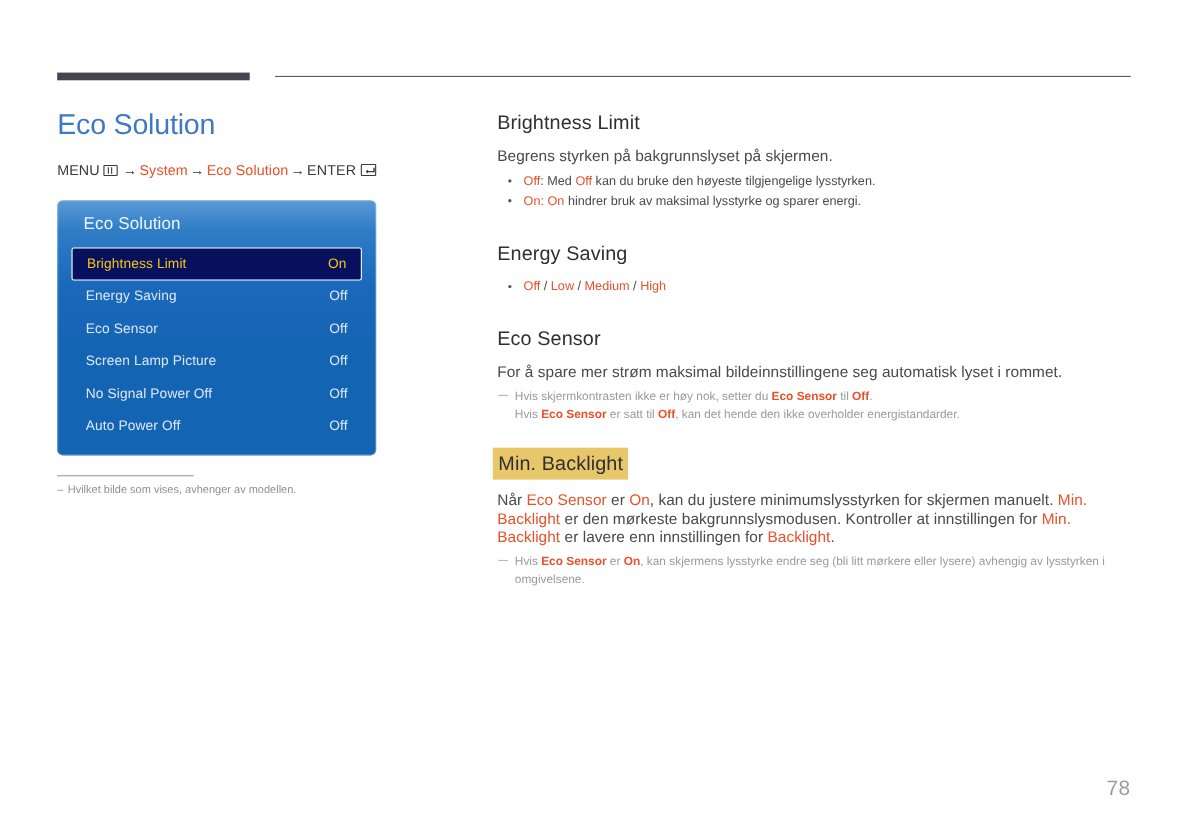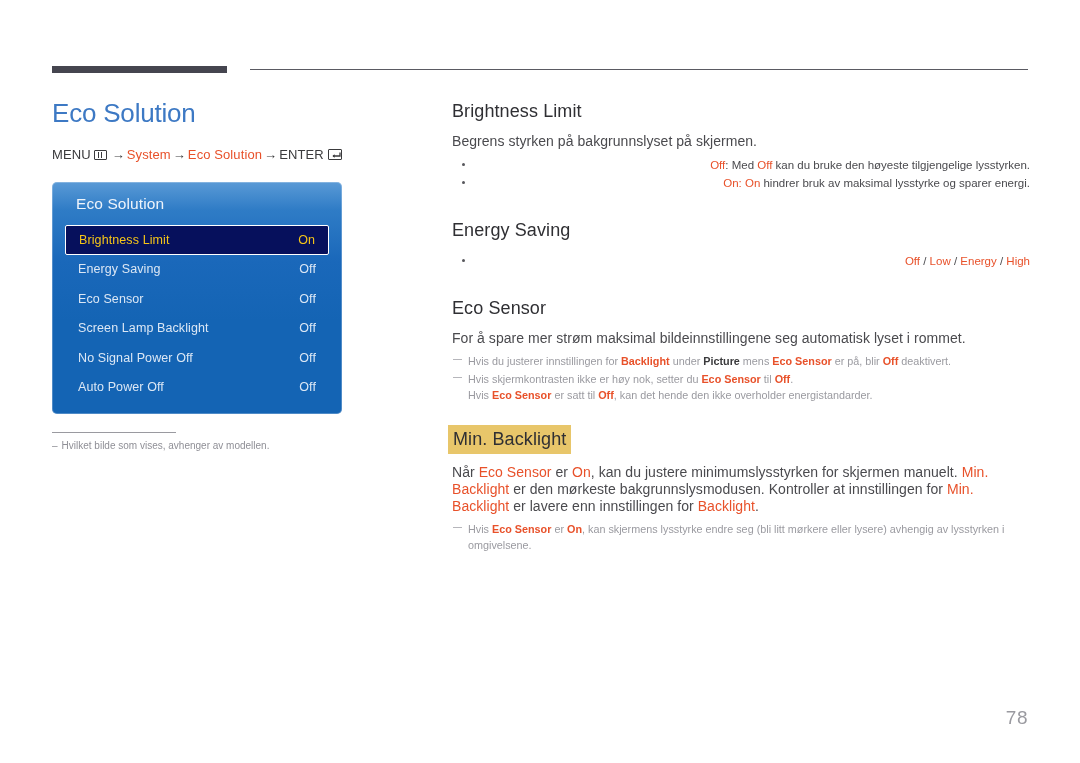--- a/index.html
+++ b/index.html
@@ -195,21 +195,20 @@
     list-style: none;
     margin: 0 0 10px 0;
     padding: 0;
   }
   ul.bullets li {
     position: relative;
     padding-left: 24px;
     font-size: 11.5px;
     line-height: 18px;
     color: #4a4a4e;
-    text-align: right;
   }
   ul.bullets li::before {
     content: "";
     position: absolute;
     left: 10px;
     top: 7px;
     width: 3.4px;
     height: 3.4px;
     border-radius: 50%;
     background: #57575c;
@@ -278,21 +277,21 @@
       <span class="osd-label">Energy Saving</span>
       <span class="osd-value">Off</span>
     </div>
 
     <div class="osd-row">
       <span class="osd-label">Eco Sensor</span>
       <span class="osd-value">Off</span>
     </div>
 
     <div class="osd-row">
-      <span class="osd-label">Screen Lamp Backlight</span>
+      <span class="osd-label">Screen Lamp Picture</span>
       <span class="osd-value">Off</span>
     </div>
 
     <div class="osd-row">
       <span class="osd-label">No Signal Power Off</span>
       <span class="osd-value">Off</span>
     </div>
 
     <div class="osd-row">
       <span class="osd-label">Auto Power Off</span>
@@ -315,30 +314,29 @@
   <ul class="bullets">
     <li><span class="accent">Off</span><span>: Med </span><span class="accent">Off</span><span> kan du bruke den høyeste tilgjengelige lysstyrken.</span></li>
     <li><span class="accent">On</span><span class="accent">: </span><span class="accent">On</span><span> hindrer bruk av maksimal lysstyrke og sparer energi.</span></li>
   </ul>
 
   <div class="spacer-16"></div>
 
   
   <h2 class="sec-h">Energy Saving</h2>
   <ul class="bullets">
-    <li><span class="accent">Off</span><span> / </span><span class="accent">Low</span><span> / </span><span class="accent">Energy</span><span> / </span><span class="accent">High</span></li>
+    <li><span class="accent">Off</span><span> / </span><span class="accent">Low</span><span> / </span><span class="accent">Medium</span><span> / </span><span class="accent">High</span></li>
   </ul>
 
   <div class="spacer-16"></div>
 
   
   <h2 class="sec-h">Eco Sensor</h2>
   <p class="para">For å spare mer strøm maksimal bildeinnstillingene seg automatisk lyset i rommet.</p>
 
-  <div class="note"><span>Hvis du justerer innstillingen for </span><span class="accent-b">Backlight</span><span> under </span><span class="dark-b">Picture</span><span> mens </span><span class="accent-b">Eco Sensor</span><span> er på, blir </span><span class="accent-b">Off</span><span> deaktivert.</span></div>
 
   <div class="note"><span>Hvis skjermkontrasten ikke er høy nok, setter du </span><span class="accent-b">Eco Sensor</span><span> til </span><span class="accent-b">Off</span><span>.</span><span class="cont"><span>Hvis </span><span class="accent-b">Eco Sensor</span><span> er satt til </span><span class="accent-b">Off</span><span>, kan det hende den ikke overholder energistandarder.</span></span></div>
 
   <div class="spacer-20"></div>
 
   
   <h2 class="sec-h highlight">Min. Backlight</h2>
   <p class="para"><span>Når </span><span class="accent">Eco Sensor</span><span> er </span><span class="accent">On</span><span>, kan du justere minimumslysstyrken for skjermen manuelt. </span><span class="accent">Min. Backlight</span><span> er den mørkeste bakgrunnslysmodusen. Kontroller at innstillingen for </span><span class="accent">Min. Backlight</span><span> er lavere enn innstillingen for </span><span class="accent">Backlight</span><span>.</span></p>
 
   <div class="note"><span>Hvis </span><span class="accent-b">Eco Sensor</span><span> er </span><span class="accent-b">On</span><span>, kan skjermens lysstyrke endre seg (bli litt mørkere eller lysere) avhengig av lysstyrken i omgivelsene.</span></div>

